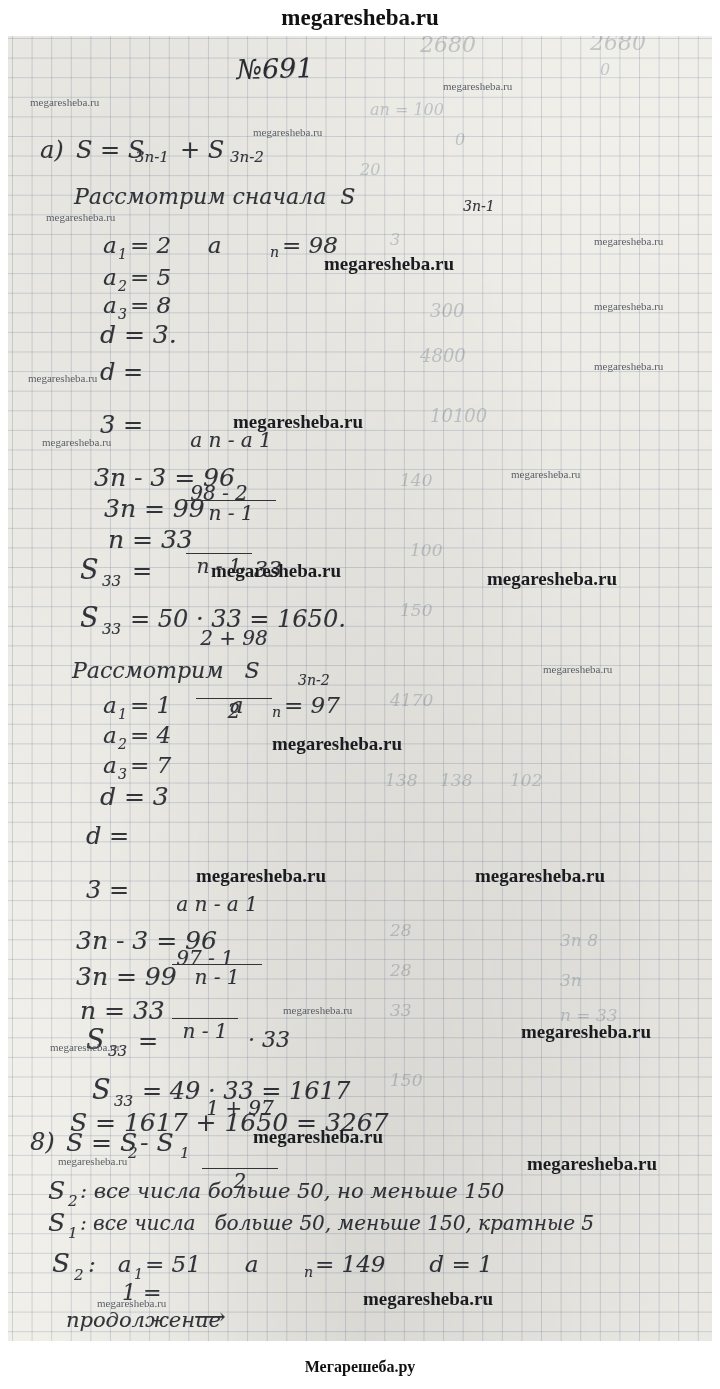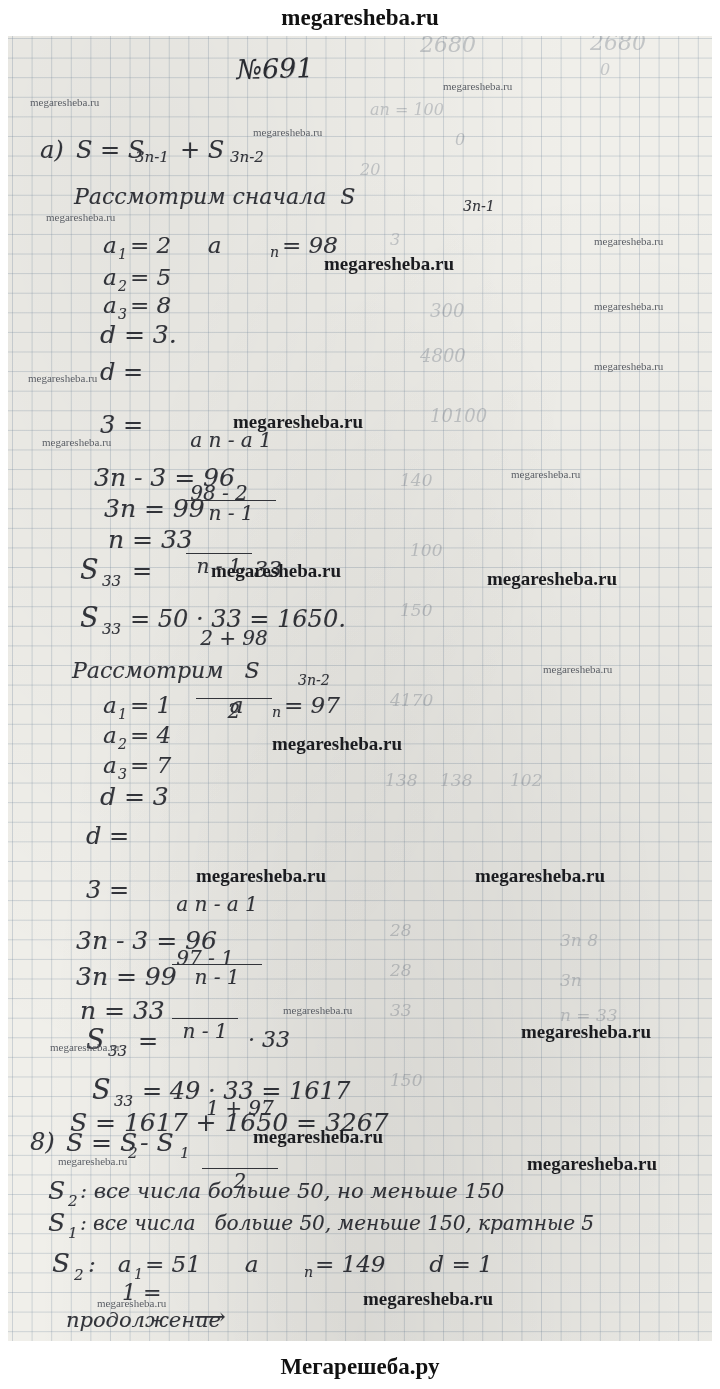--- a/index.html
+++ b/index.html
@@ -32,21 +32,21 @@
   .site-header {
     top: 0;
     height: 36px;
     line-height: 36px;
     font-size: 23px;
   }
   .site-footer {
     bottom: 0;
     height: 44px;
     line-height: 44px;
-    font-size: 23px;
+    font-size: 16px;
   }
   .scan {
     position: absolute;
     left: 8px;
     top: 36px;
     width: 704px;
     height: 1305px;
     background: #f0efea;
     overflow: hidden;
   }

